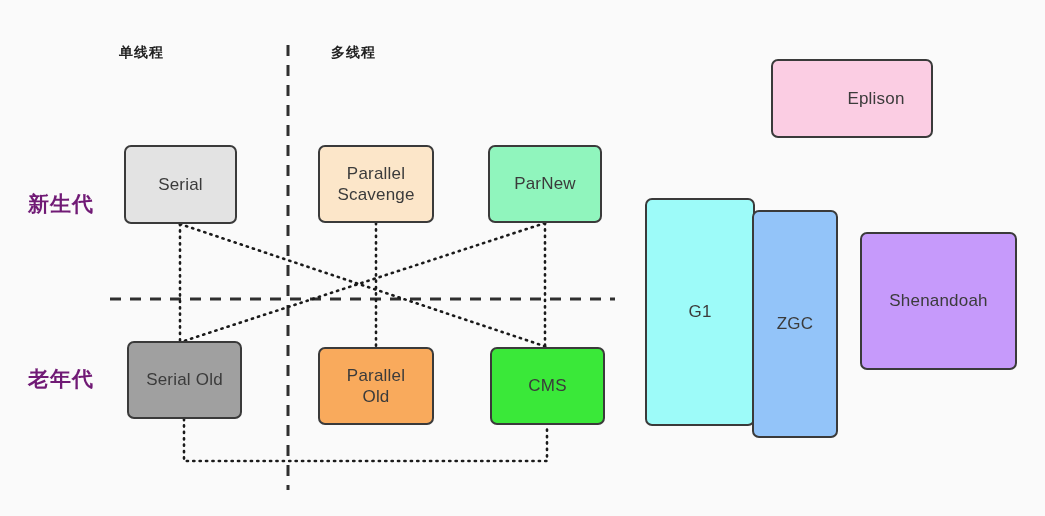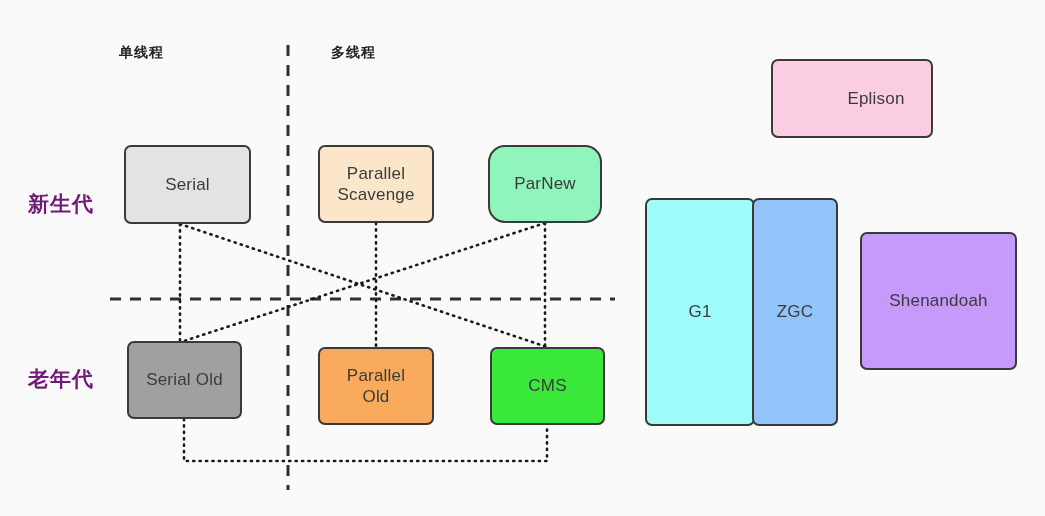--- a/index.html
+++ b/index.html
@@ -79,47 +79,47 @@
 
   <div id="headers-layer">
       <div class="axis-label" style="left: 119px; top: 44px;">单线程</div>
       <div class="axis-label" style="left: 331px; top: 44px;">多线程</div>
     </div>
   <div id="rowlabels-layer">
       <div class="row-label" style="left: 28px; top: 190px;">新生代</div>
       <div class="row-label" style="left: 28px; top: 365px;">老年代</div>
     </div>
   <div id="nodes-layer">
-      <div class="node" style="left: 124px; top: 145px; width: 127px; height: 79px; background: rgb(227, 227, 227); border-color: rgb(58, 58, 58);">
+      <div class="node" style="left: 124px; top: 145px; width: 113px; height: 79px; background: rgb(227, 227, 227); border-color: rgb(58, 58, 58);">
         <span style="white-space: pre-line;">Serial</span>
       </div>
       <div class="node" style="left: 318px; top: 145px; width: 116px; height: 78px; background: rgb(252, 230, 201); border-color: rgb(58, 58, 58);">
         <span style="white-space: pre-line;">Parallel
 Scavenge</span>
       </div>
-      <div class="node" style="left: 488px; top: 145px; width: 114px; height: 78px; background: rgb(144, 245, 189); border-color: rgb(58, 58, 58); border-radius: 17px;">
+      <div class="node" style="left: 488px; top: 145px; width: 114px; height: 78px; background: rgb(144, 245, 189); border-color: rgb(58, 58, 58);">
         <span style="white-space: pre-line;">ParNew</span>
       </div>
       <div class="node" style="left: 127px; top: 341px; width: 115px; height: 78px; background: rgb(160, 160, 160); border-color: rgb(58, 58, 58);">
         <span style="white-space: pre-line;">Serial Old</span>
       </div>
       <div class="node" style="left: 318px; top: 347px; width: 116px; height: 78px; background: rgb(249, 170, 92); border-color: rgb(58, 58, 58);">
         <span style="white-space: pre-line;">Parallel
 Old</span>
       </div>
       <div class="node" style="left: 490px; top: 347px; width: 115px; height: 78px; background: rgb(58, 232, 57); border-color: rgb(58, 58, 58);">
         <span style="white-space: pre-line;">CMS</span>
       </div>
       <div class="node" style="left: 771px; top: 59px; width: 162px; height: 79px; background: rgb(251, 205, 227); border-color: rgb(58, 58, 58);">
         <span style="white-space: pre-line; margin-left: 48px;">Eplison</span>
       </div>
       <div class="node" style="left: 645px; top: 198px; width: 110px; height: 228px; background: rgb(157, 251, 249); border-color: rgb(58, 58, 58);">
         <span style="white-space: pre-line;">G1</span>
       </div>
-      <div class="node" style="left: 752px; top: 198px; width: 86px; height: 228px; background: rgb(147, 196, 249); border-color: rgb(58, 58, 58);">
+      <div class="node" style="left: 752px; top: 210px; width: 86px; height: 228px; background: rgb(147, 196, 249); border-color: rgb(58, 58, 58);">
         <span style="white-space: pre-line;">ZGC</span>
       </div>
       <div class="node" style="left: 860px; top: 232px; width: 157px; height: 138px; background: rgb(198, 154, 251); border-color: rgb(58, 58, 58);">
         <span style="white-space: pre-line;">Shenandoah</span>
       </div>
     </div>
 
 </div>
 
 </body></html>

